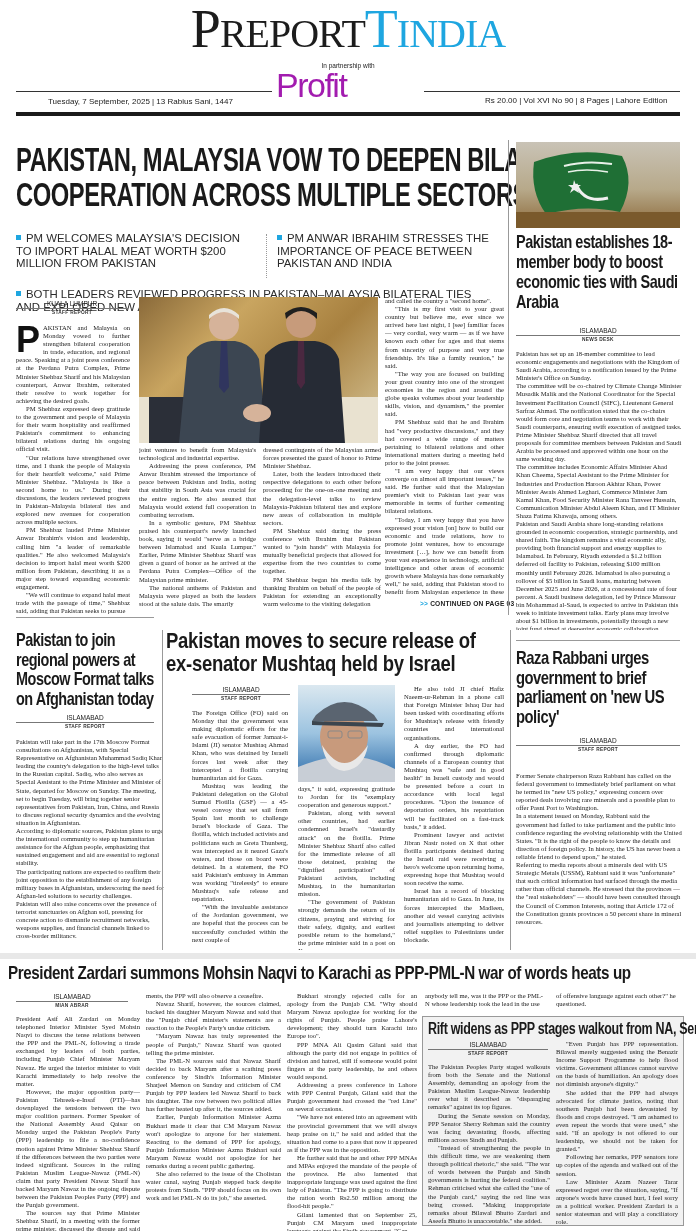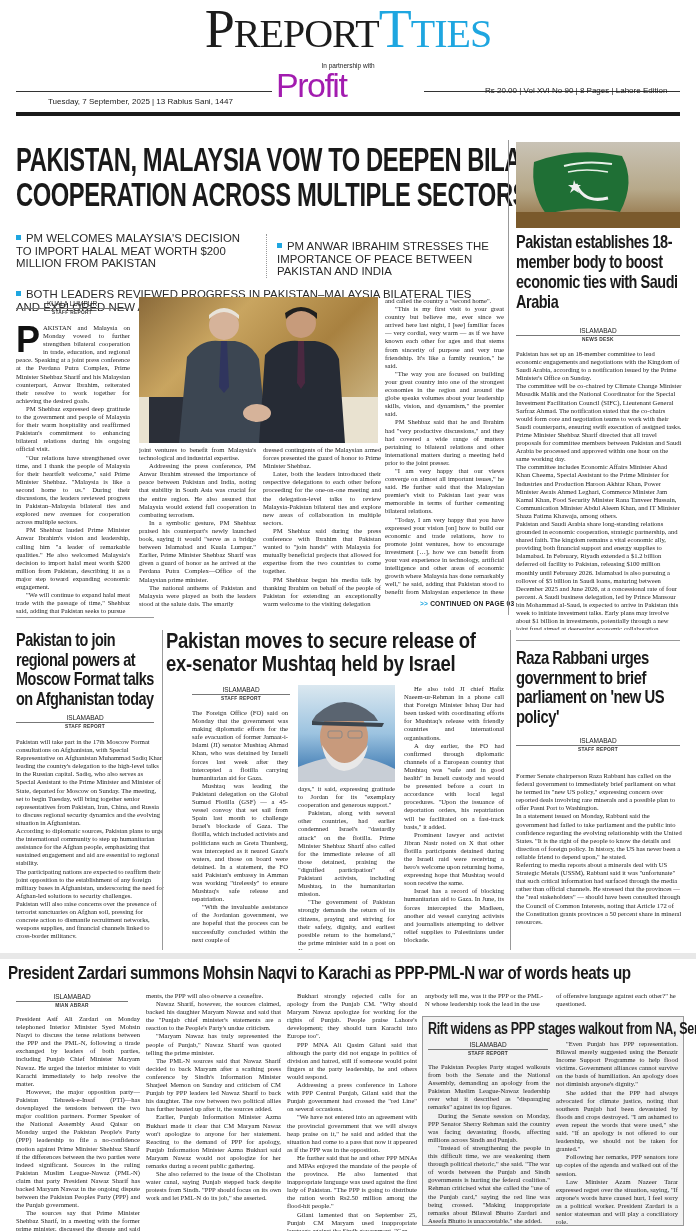--- a/index.html
+++ b/index.html
@@ -36,41 +36,41 @@
 
   .continued { font-family: "Liberation Sans", sans-serif; font-weight: bold; font-size: 6.6px; color: #222; letter-spacing: 0.2px; }
   .continued .arr { color: #1ea6e0; }
   .rift-box { border: 1px solid #999; background: #f2f2f2; }
 </style>
 </head>
 <body>
 
 <div class="abs mast">
   <div class="mast-text">
-    <span class="mast-a" id="mastA"><span>P</span><span class="mast-sc">REPORT</span></span><span class="mast-b" id="mastB"><span>T</span><span class="mast-sc">TIES</span></span>
+    <span class="mast-a" id="mastA"><span>P</span><span class="mast-sc">REPORT</span></span><span class="mast-b" id="mastB"><span>T</span><span class="mast-sc">INDIA</span></span>
   </div>
 </div>
 <div class="abs partner">In partnership with</div>
 <div class="abs" style="left:16px; top:91px; width:256px; border-top:1px solid #333;"></div>
 <div class="abs" style="left:424px; top:91px; width:256px; border-top:1px solid #333;"></div>
 <div class="abs profit">Profit</div>
 <div class="abs infobar" style="left:48px; top:97px;">Tuesday, 7 September, 2025 | 13 Rabius Sani, 1447</div>
-<div class="abs infobar" style="left:437px; top:86px;padding-left:48px;">Rs 20.00 | Vol XVI No 90 | 8 Pages | Lahore Edition</div>
+<div class="abs infobar" style="left:437px; top:96px;padding-left:48px;">Rs 20.00 | Vol XVI No 90 | 8 Pages | Lahore Edition</div>
 <div class="abs thickrule"></div>
 
 <div class="abs" style="left:16px; top:142px; width:490px;">
   <div class="head-cond" style="font-size:33px; line-height:35px; transform:scaleX(0.72); width:680px; white-space:nowrap;">PAKISTAN, MALAYSIA VOW TO DEEPEN BILATERAL</div>
   <div class="head-cond" style="font-size:33px; line-height:35px; transform:scaleX(0.72); width:680px; white-space:nowrap;">COOPERATION ACROSS MULTIPLE SECTORS</div>
 </div>
 
 <div class="abs bullet" style="left:16px; top:232px; width:238px;">
   <span class="bullet-sq"></span><span>PM WELCOMES MALAYSIA'S DECISION TO IMPORT HALAL MEAT WORTH $200 MILLION FROM PAKISTAN</span>
 </div>
 <div class="abs vrule" style="left:266px; top:234px; height:44px; border-left:1px dotted #999;"></div>
-<div class="abs bullet" style="left:277px; top:232px; width:220px;margin-top:8px;">
+<div class="abs bullet" style="left:277px; top:232px; width:220px;">
   <span class="bullet-sq"></span><span>PM ANWAR IBRAHIM STRESSES THE IMPORTANCE OF PEACE BETWEEN PAKISTAN AND INDIA</span>
 </div>
 <div class="abs bullet" style="left:16px; top:288px; width:470px;">
   <span class="bullet-sq"></span><span>BOTH LEADERS REVIEWED PROGRESS IN PAKISTAN–MALAYSIA BILATERAL TIES AND EXPLORED NEW AVENUES FOR COOPERATION</span>
 </div>
 
 <div class="abs dateline" style="left:16px; top:300px; width:112px;">KUALA LUMPUR</div>
 <div class="abs rule" style="left:16px; top:308px; width:112px;"></div>
 <div class="abs byline" style="left:16px; top:310px; width:112px;">STAFF REPORT</div>
 

